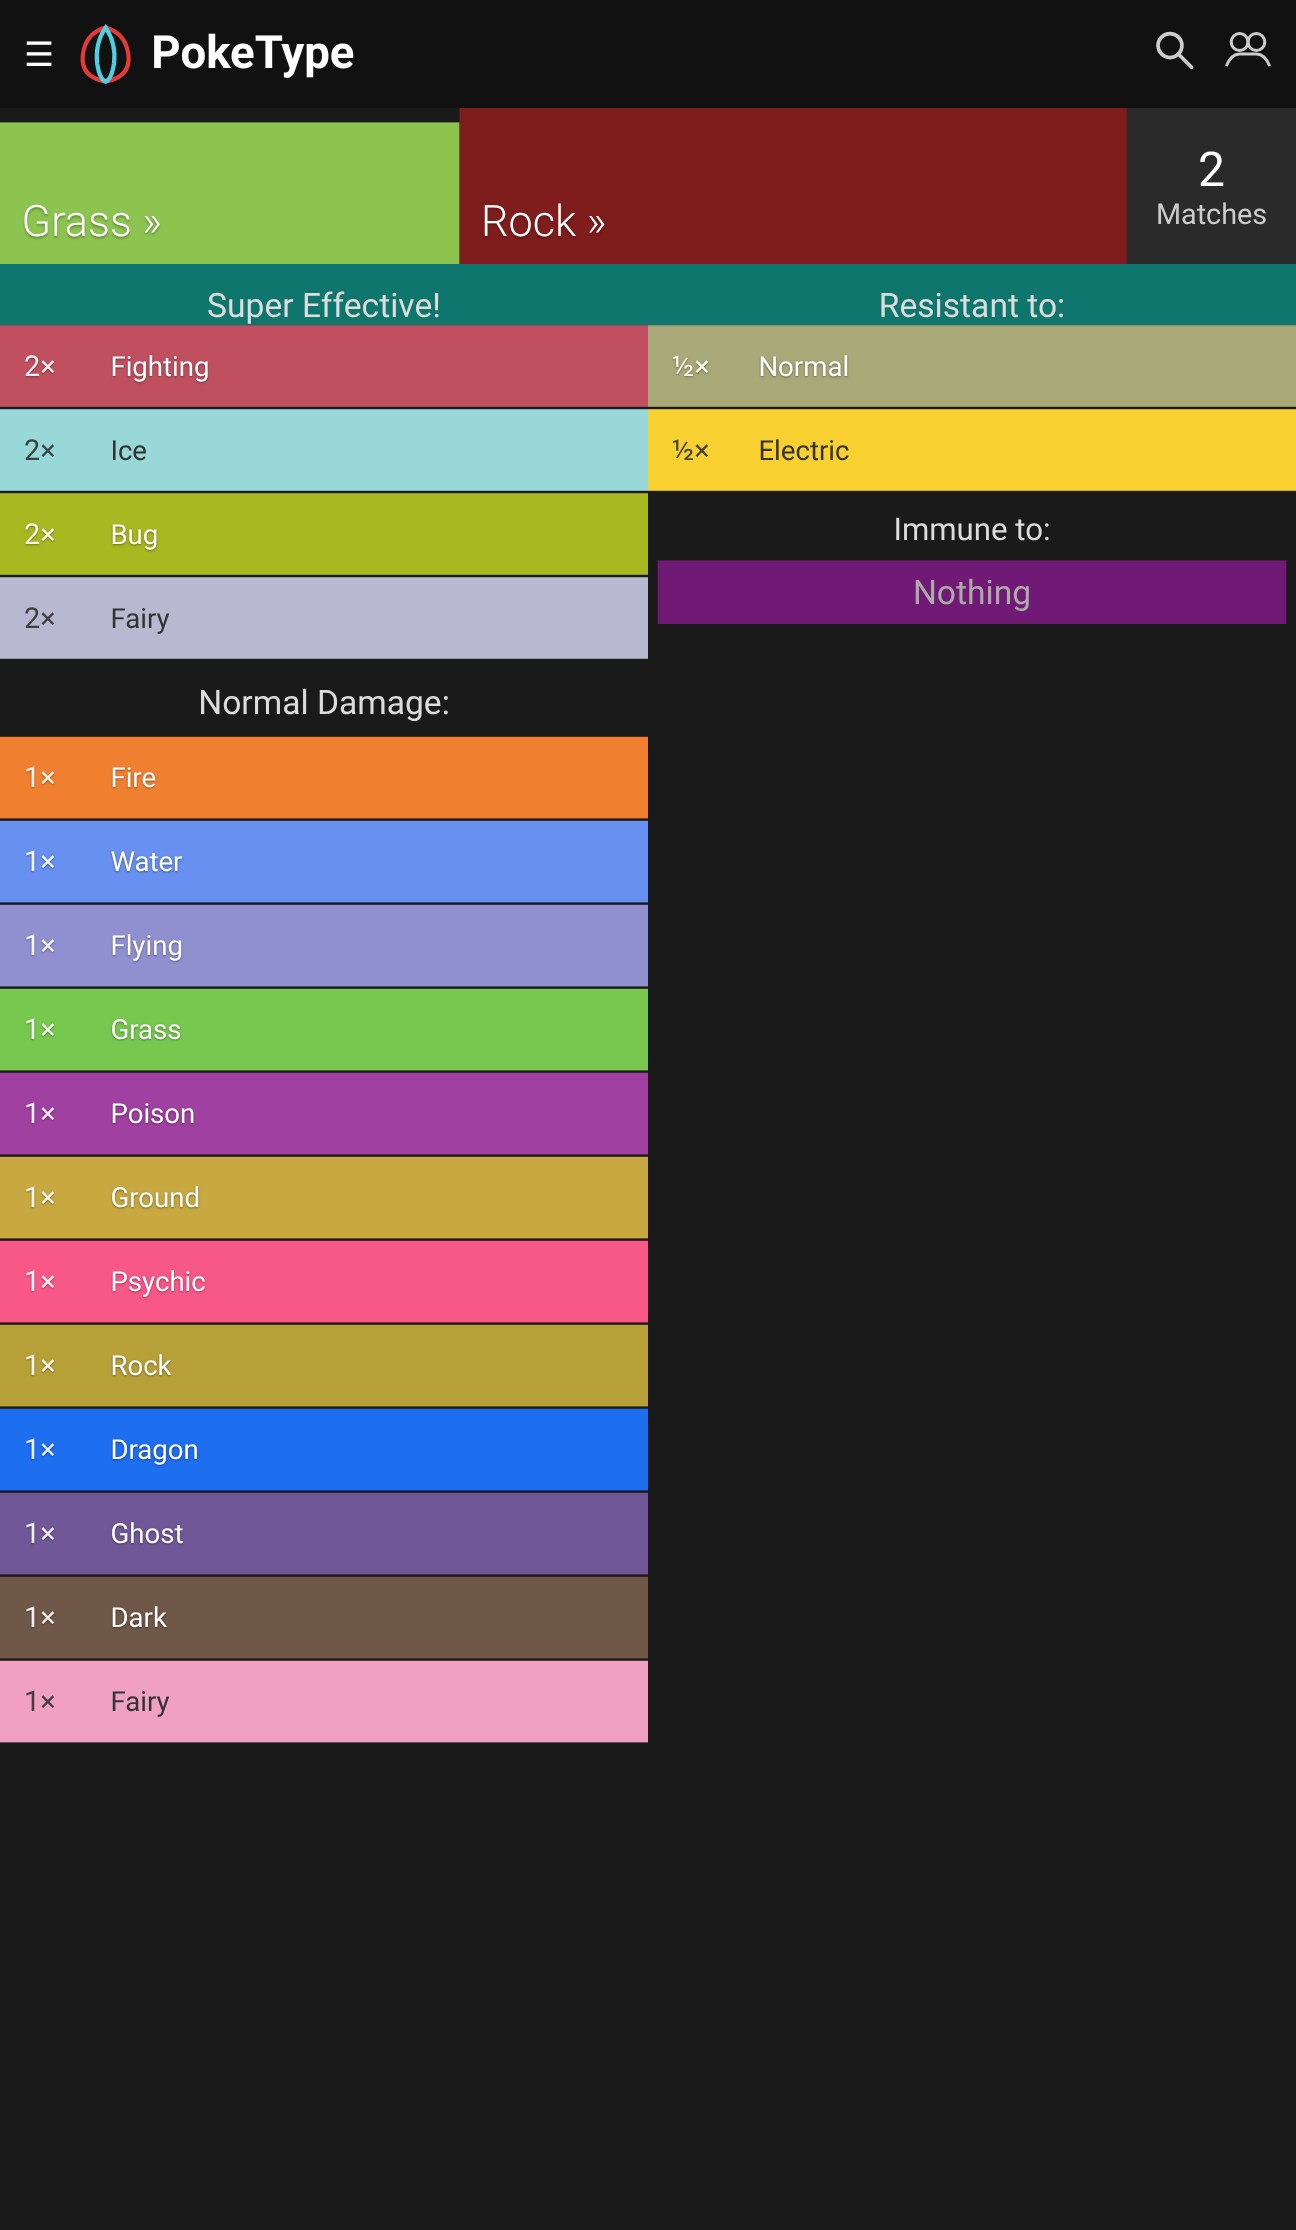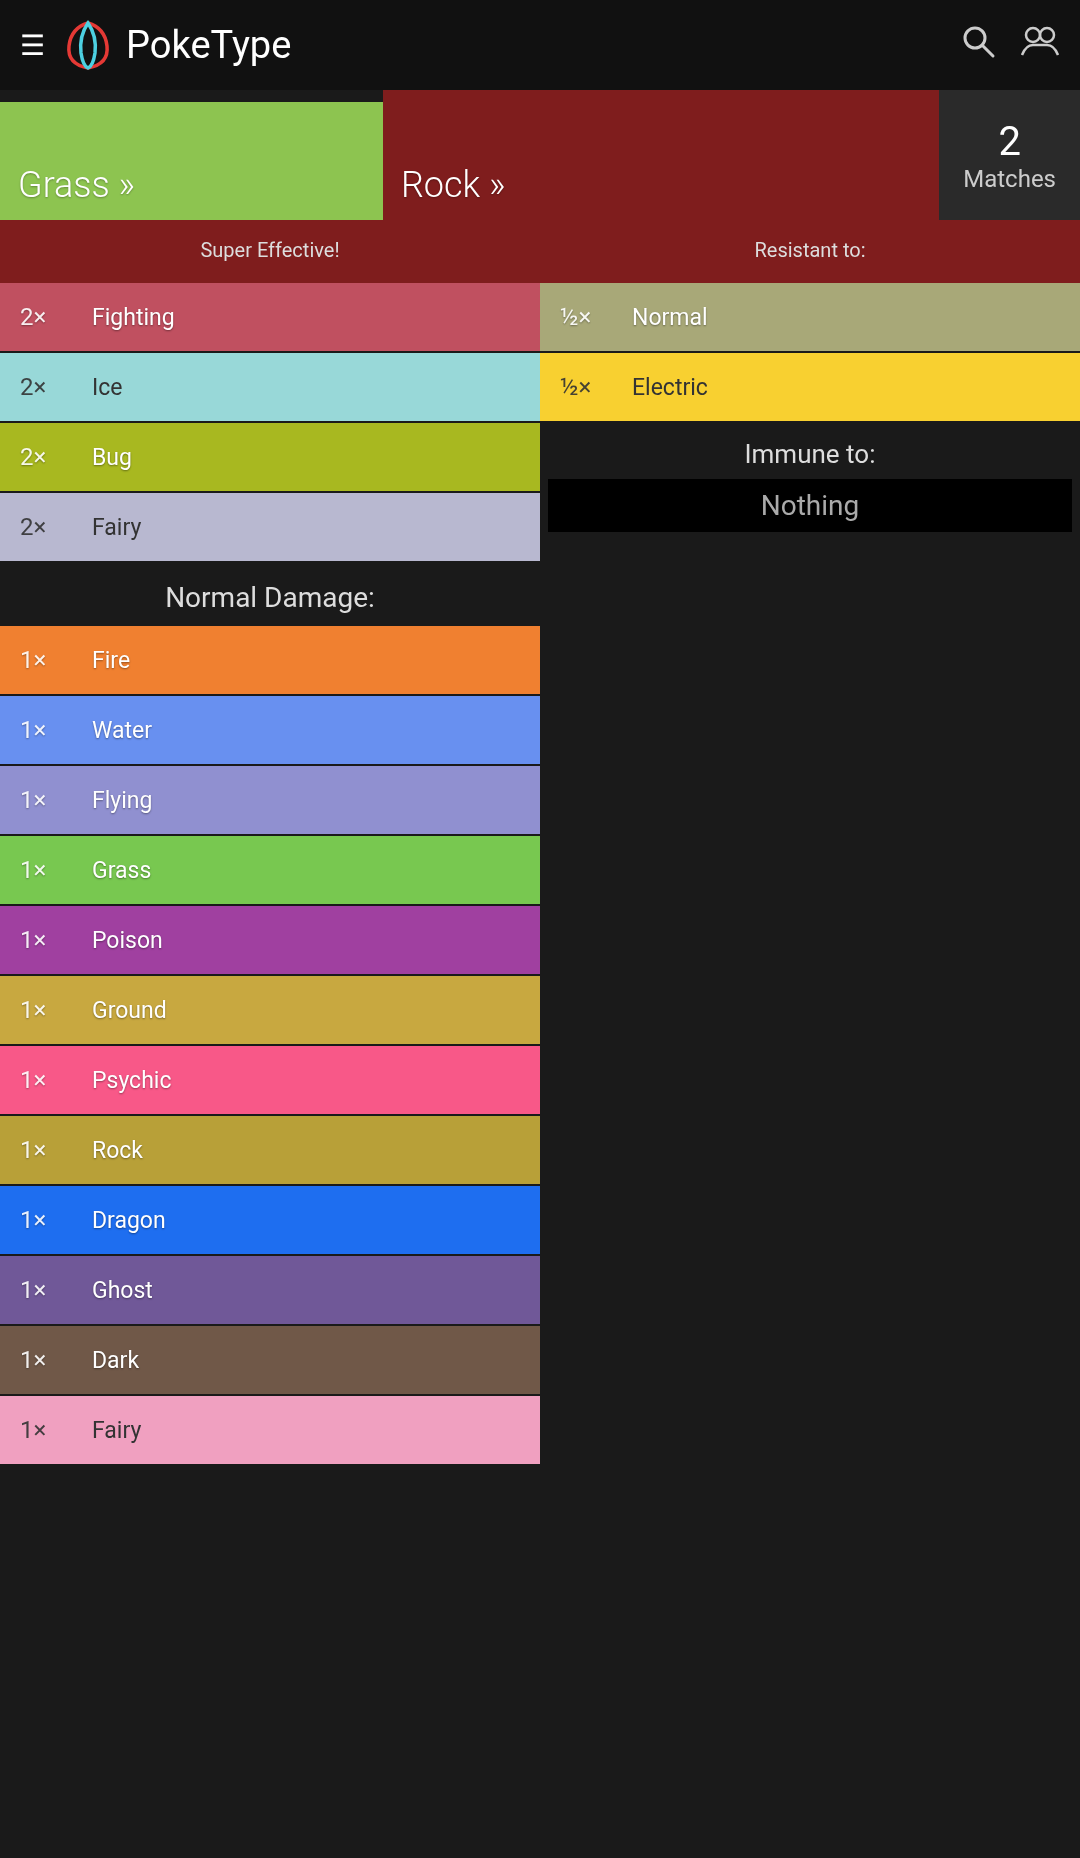--- a/index.html
+++ b/index.html
@@ -29,21 +29,21 @@
       margin-right: 16px;
       cursor: pointer;
     }
     .header-logo {
       width: 55px;
       height: 55px;
       margin-right: 10px;
     }
     .header-title {
       font-size: 38px;
-      font-weight: 400;
+      font-weight: 700;
       color: #fff;
       flex: 1;
     }
     .header-icons {
       display: flex;
       gap: 24px;
       align-items: center;
     }
     .header-icon {
       font-size: 32px;
@@ -109,24 +109,24 @@
       padding: 0;
     }
     .right-col {
       flex: 1;
       padding: 0;
     }
 
     
     .section-header {
       text-align: center;
-      font-size: 20px;
+      font-size: 28px;
       color: #ddd;
-      padding: 18px 10px 21px;
-      background: #7f1d1d;
+      padding: 18px 10px 0;
+      background: #0f766e;
     }
 
     
     .type-row {
       display: flex;
       align-items: center;
       height: 68px;
       padding: 0 20px;
       margin-bottom: 2px;
       font-size: 28px;
@@ -166,21 +166,21 @@
       text-align: center;
       font-size: 26px;
       color: #ddd;
       padding: 16px 10px 10px;
     }
     .immune-nothing {
       text-align: center;
       font-size: 28px;
       color: #aaa;
       padding: 10px;
-      background: #000000;
+      background: #701a75;
       margin: 0 8px;
     }
 
     .normal-damage-header {
       text-align: center;
       font-size: 28px;
       color: #ddd;
       padding: 18px 10px 12px;
     }
   </style>

